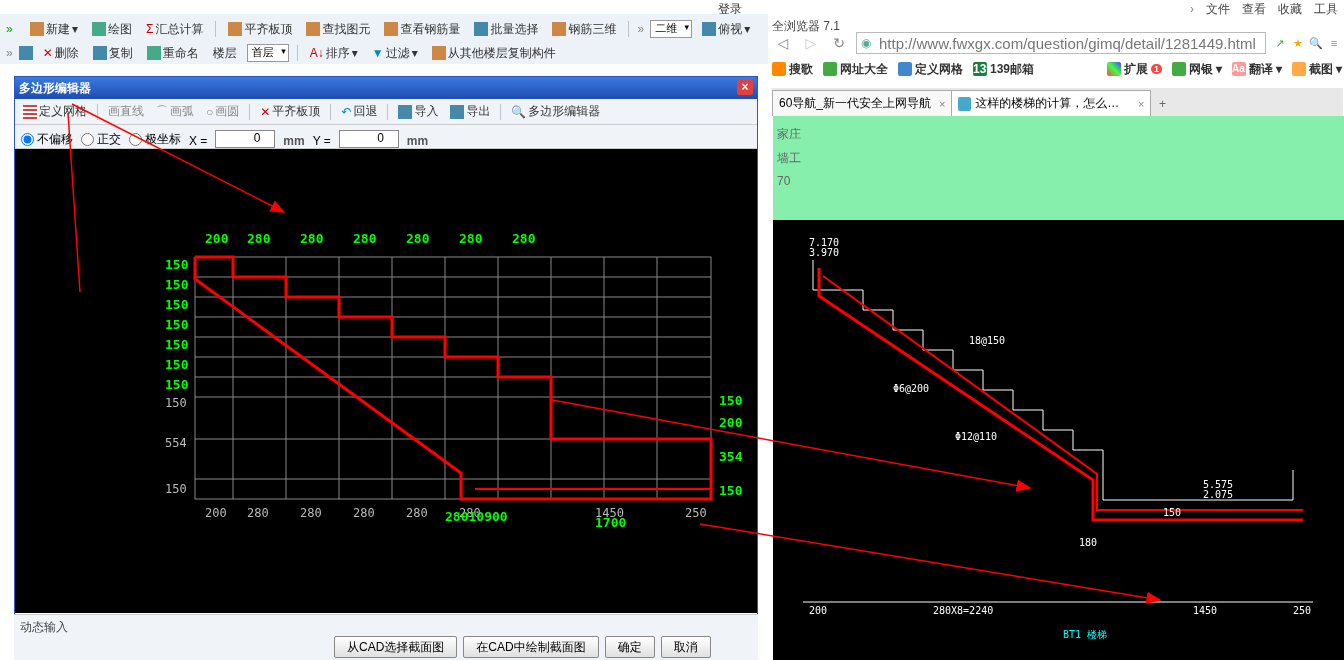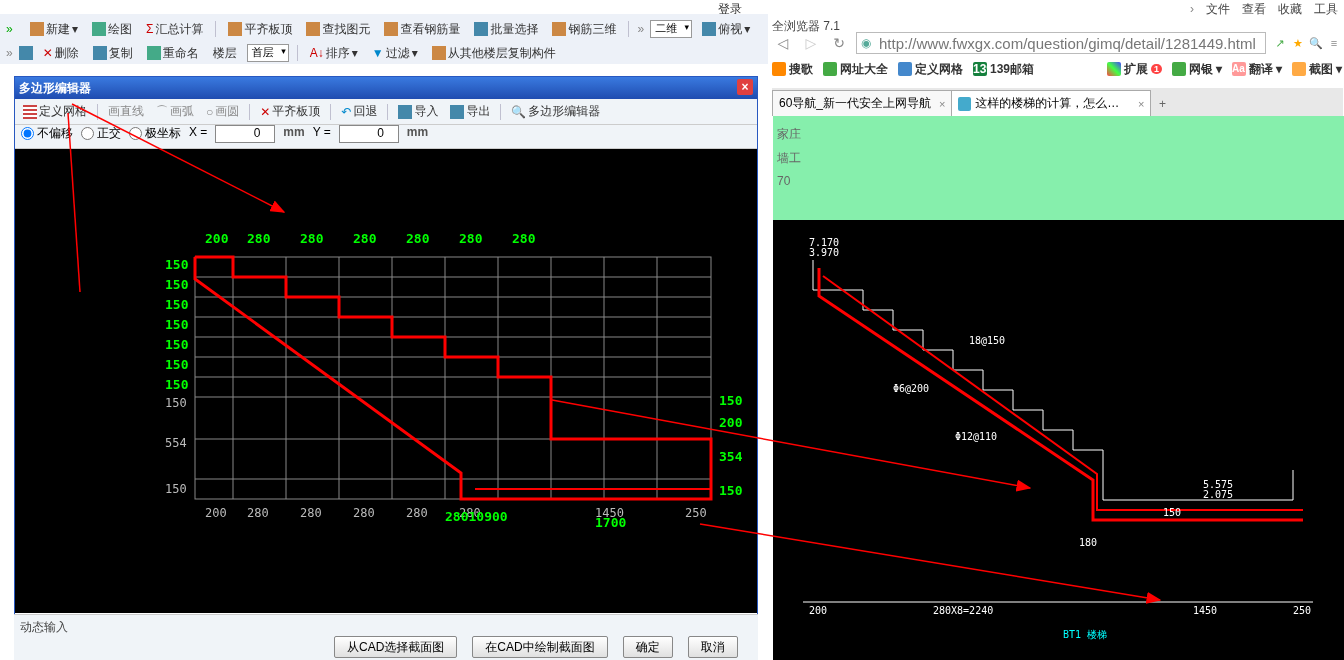--- a/index.html
+++ b/index.html
@@ -35,21 +35,21 @@
 
 .bookmark-bar { position: absolute; left: 772px; top: 58px; width: 570px; height: 22px; display: flex; align-items: center; gap: 10px; }
 .bm-item { display: inline-flex; align-items: center; gap: 3px; color: #333; font-weight: bold; }
 .bm-icon { width: 14px; height: 14px; border-radius: 2px; }
 
 
 .polygon-dialog { position: absolute; left: 14px; top: 76px; width: 744px; height: 584px; background: #fff; border: 1px solid #2858c0; z-index: 10; }
 .dlg-title { height: 22px; background: linear-gradient(#3a7ae0, #1f4cb0); color: #fff; display: flex; align-items: center; padding: 0 4px; font-weight: bold; position: relative; }
 .dlg-close { position: absolute; right: 4px; top: 2px; width: 16px; height: 16px; background: #e04040; color: #fff; display: flex; align-items: center; justify-content: center; border-radius: 2px; cursor: pointer; }
 .dlg-toolbar { height: 26px; background: #f0f4f8; border-bottom: 1px solid #ccc; display: flex; align-items: center; padding: 0 4px; gap: 4px; }
-.dlg-toolbar2 { height: 24px; background: #f0f4f8; border-bottom: 1px solid #ccc; display: flex; align-items: flex-start; padding: 0 6px; gap: 8px; }
+.dlg-toolbar2 { height: 24px; background: #f0f4f8; border-bottom: 1px solid #ccc; display: flex; align-items: flex-end; padding: 0 6px; gap: 8px; }
 .radio-item { display: inline-flex; align-items: center; gap: 3px; }
 .num-input { width: 60px; height: 18px; border: 1px solid #888; text-align: right; padding-right: 14px; background: #fff; position: relative; }
 .mm-label { color: #555; font-weight: bold; }
 
 
 .canvas-left { position: absolute; left: 15px; top: 149px; width: 742px; height: 464px; background: #000; z-index: 11; }
 .canvas-right { position: absolute; left: 773px; top: 220px; width: 571px; height: 440px; background: #000; }
 
 
 .grid-svg { position: absolute; left: 0; top: 0; }
@@ -70,21 +70,21 @@
 .tab-icon { width: 14px; height: 14px; border-radius: 2px; }
 .new-tab { width: 24px; height: 24px; display: flex; align-items: center; justify-content: center; color: #666; }
 
 
 .right-content { position: absolute; left: 773px; top: 116px; width: 571px; height: 104px; background: #86efac; }
 .rc-text { position: absolute; color: #666; font-size: 12px; }
 
 
 .dlg-bottom { position: absolute; left: 14px; bottom: 0; width: 744px; height: 46px; background: #f0f4f8; border-top: 1px solid #ccc; z-index: 12; }
 .dyn-input { position: absolute; left: 6px; top: 4px; color: #444; }
-.dlg-buttons { position: absolute; bottom: 2px; left: 320px; display: flex; gap: 15px; }
+.dlg-buttons { position: absolute; bottom: 2px; left: 320px; display: flex; gap: 6px; }
 .dlg-button { height: 22px; padding: 0 12px; border: 1px solid #888; background: linear-gradient(#fff,#e0e0e0); border-radius: 2px; cursor: pointer; }
 
 
 .arrow-overlay { position: absolute; left: 0; top: 0; width: 1344px; height: 660px; pointer-events: none; z-index: 20; }
 </style>
 </head>
 <body>
 
 <div class="top-right-menu">
   <span style="color:#888">›</span>

